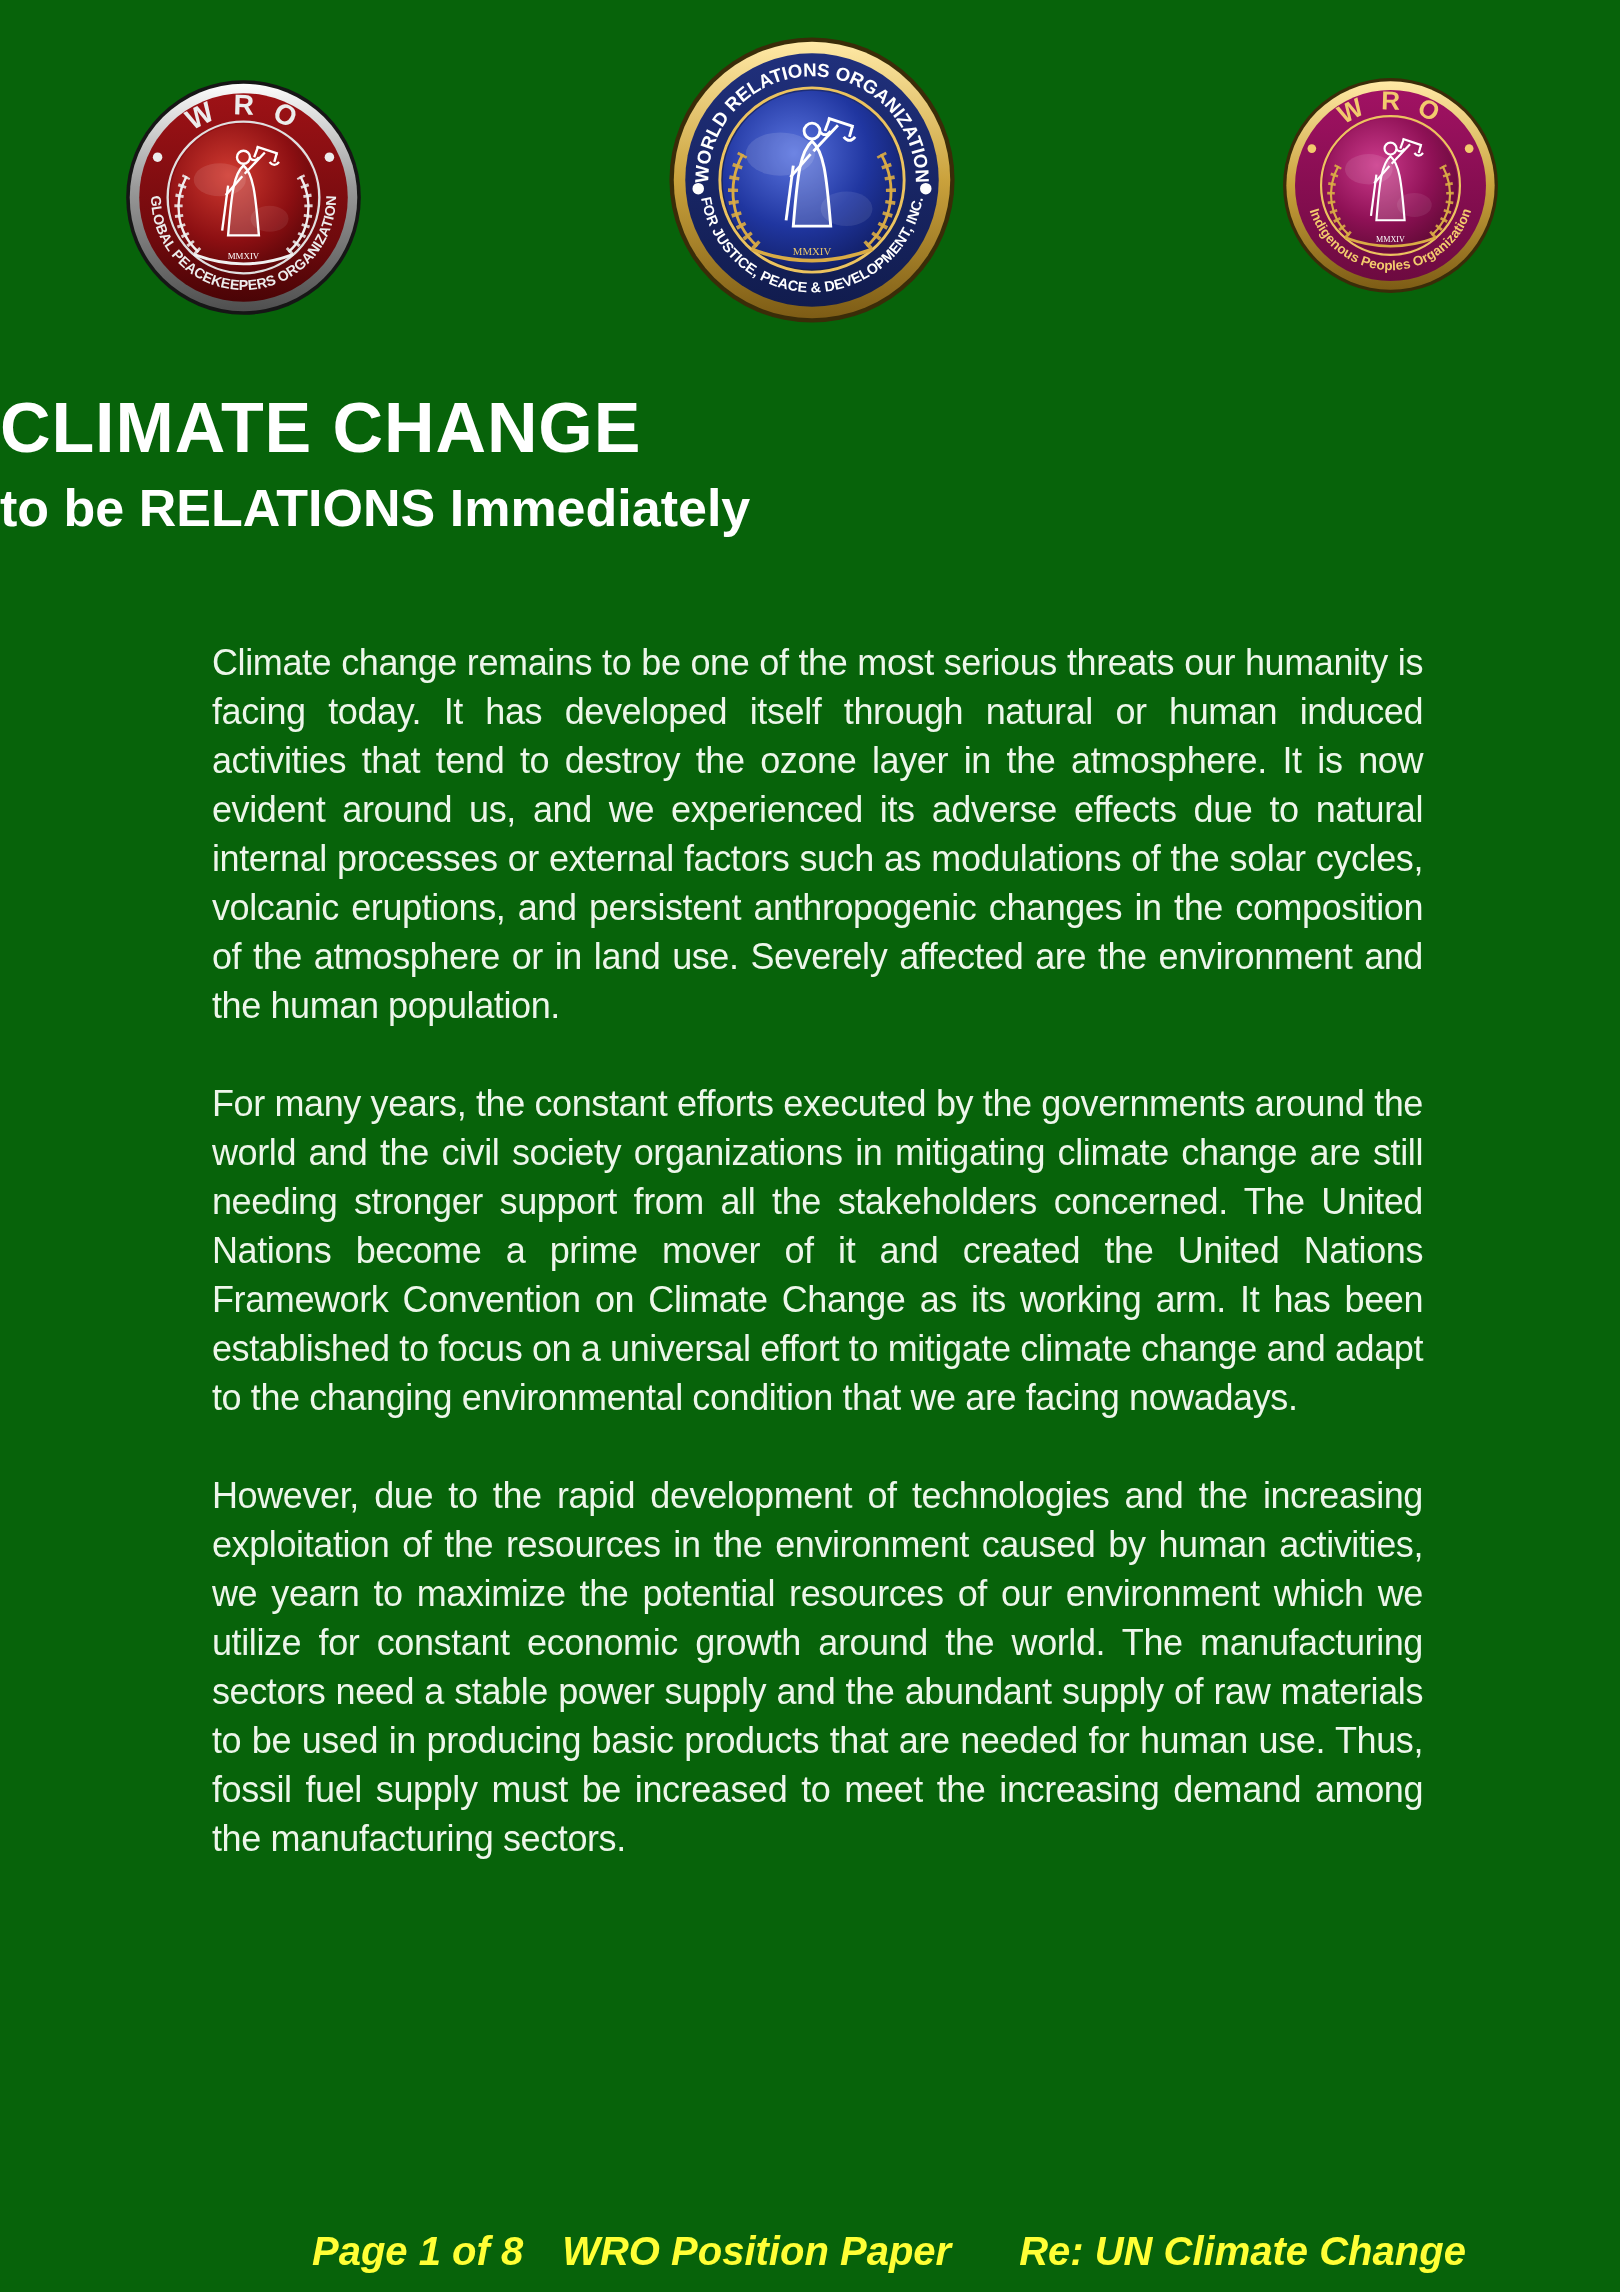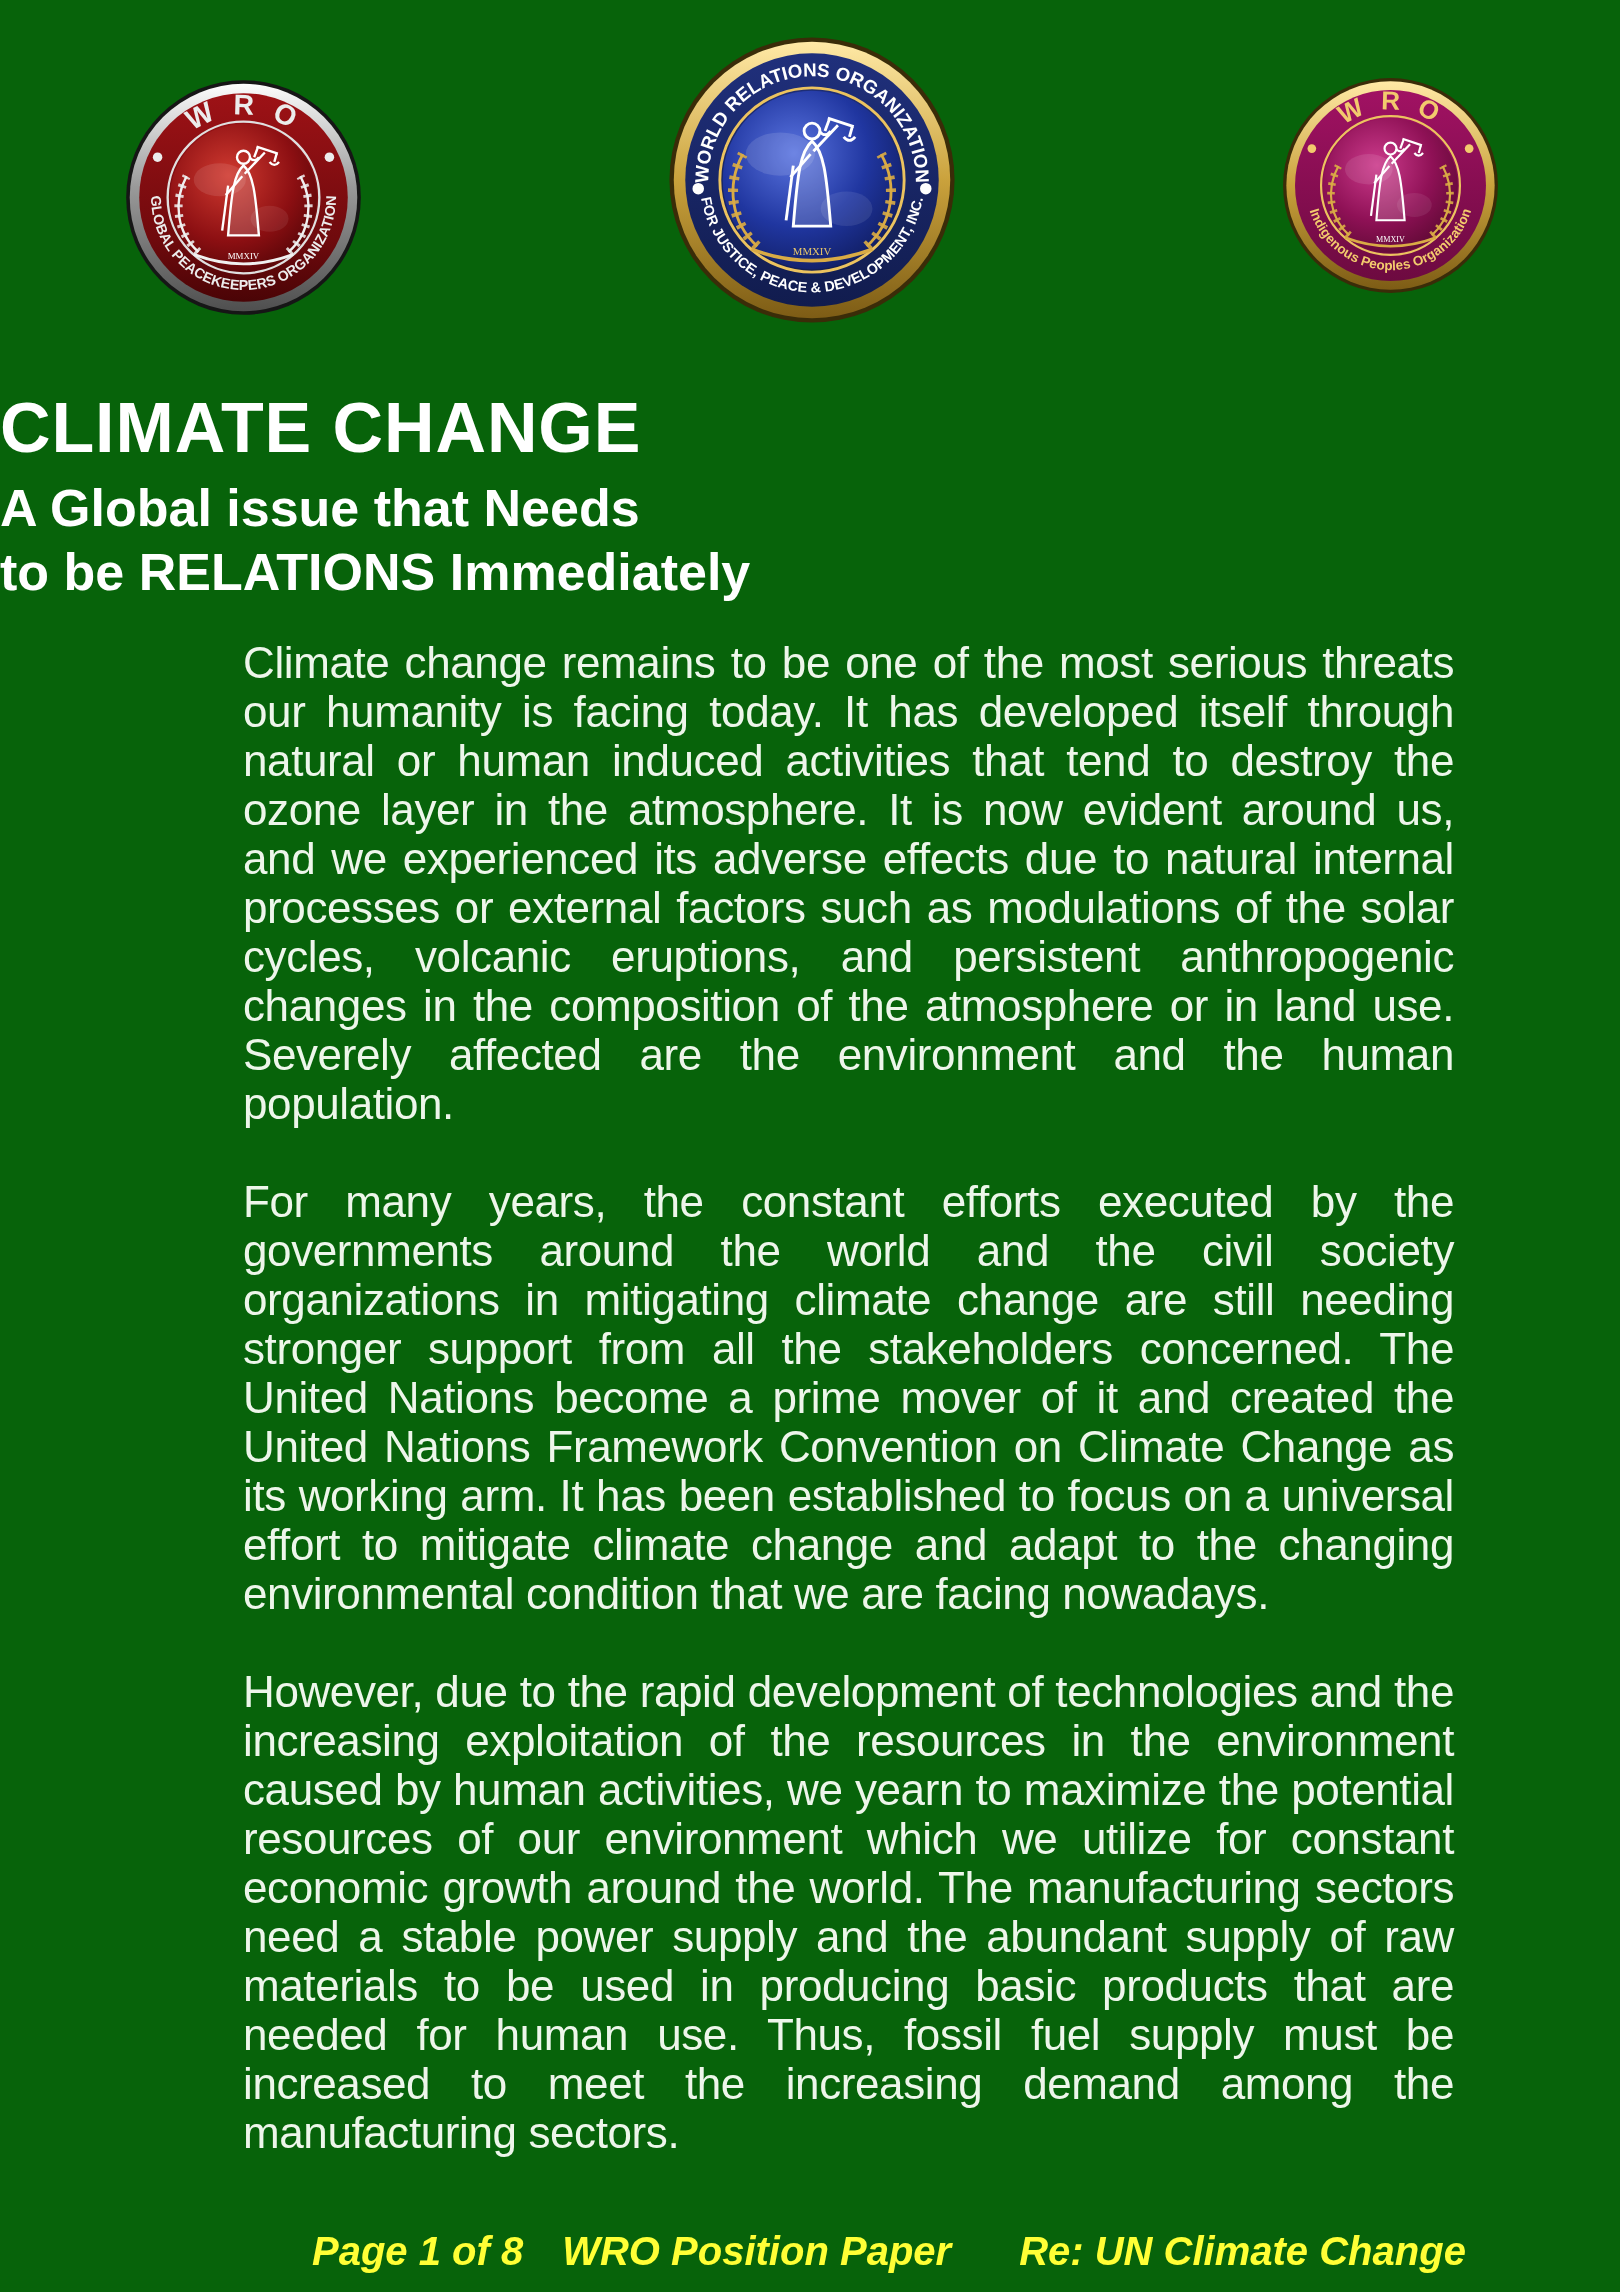--- a/index.html
+++ b/index.html
@@ -18,22 +18,22 @@
   .seal-year { font-family:"Liberation Serif", serif; }
 
   
   .title-block { position:absolute; top:392px; left:0; width:100%; text-align:left; color:#ffffff; }
   .title-main  { margin:0 0 10.7px 0; font-size:70px; font-weight:bold; letter-spacing:0.9px; line-height:1.05; }
   .title-sub   { font-size:52px; font-weight:bold; line-height:64px; }
 
   
   .body-text {
     position:absolute; top:638px; left:212px; width:1211px;
-    color:#edf6ea; font-size:44px; line-height:49px;
-    text-align:justify; letter-spacing:-0.4px;margin-left:31px;
+    color:#edf6ea; font-size:36px; line-height:49px;
+    text-align:justify; letter-spacing:-0.4px;
   }
   .body-text p { margin:0 0 49px 0; }
 
   
   .page-footer {
     position:absolute; top:2229px; left:0; width:100%;
     display:flex; align-items:flex-end; padding-left:312px; box-sizing:border-box;
     color:#ffff36; font-size:40px; font-weight:bold; font-style:italic;
     white-space:nowrap;
   }
@@ -209,21 +209,20 @@
       </text>
       <text class="seal-band-text" font-size="12.5" fill="#f2ca6d">
         <textPath href="#arcBotR" startOffset="50%" text-anchor="middle">Indigenous Peoples Organization</textPath>
       </text>
     </svg>
   </header>
 
   <section class="title-block">
     <h1 class="title-main">CLIMATE CHANGE</h1>
     <div class="title-sub">
-      <div>A Global issue that Needs</div>
       <div>to be RELATIONS Immediately</div>
     </div>
   </section>
 
   <main class="body-text">
     <p>Climate change remains to be one of the most serious threats our humanity is facing today. It has developed itself through natural or human induced activities that tend to destroy the ozone layer in the atmosphere. It is now evident around us, and we experienced its adverse effects due to natural internal processes or external factors such as modulations of the solar cycles, volcanic eruptions, and persistent anthropogenic changes in the composition of the atmosphere or in land use. Severely affected are the environment and the human population.</p>
     <p>For many years, the constant efforts executed by the governments around the world and the civil society organizations in mitigating climate change are still needing stronger support from all the stakeholders concerned. The United Nations become a prime mover of it and created the United Nations Framework Convention on Climate Change as its working arm. It has been established to focus on a universal effort to mitigate climate change and adapt to the changing environmental condition that we are facing nowadays.</p>
     <p>However, due to the rapid development of technologies and the increasing exploitation of the resources in the environment caused by human activities, we yearn to maximize the potential resources of our environment which we utilize for constant economic growth around the world. The manufacturing sectors need a stable power supply and the abundant supply of raw materials to be used in producing basic products that are needed for human use. Thus, fossil fuel supply must be increased to meet the increasing demand among the manufacturing sectors.</p>
   </main>
 

